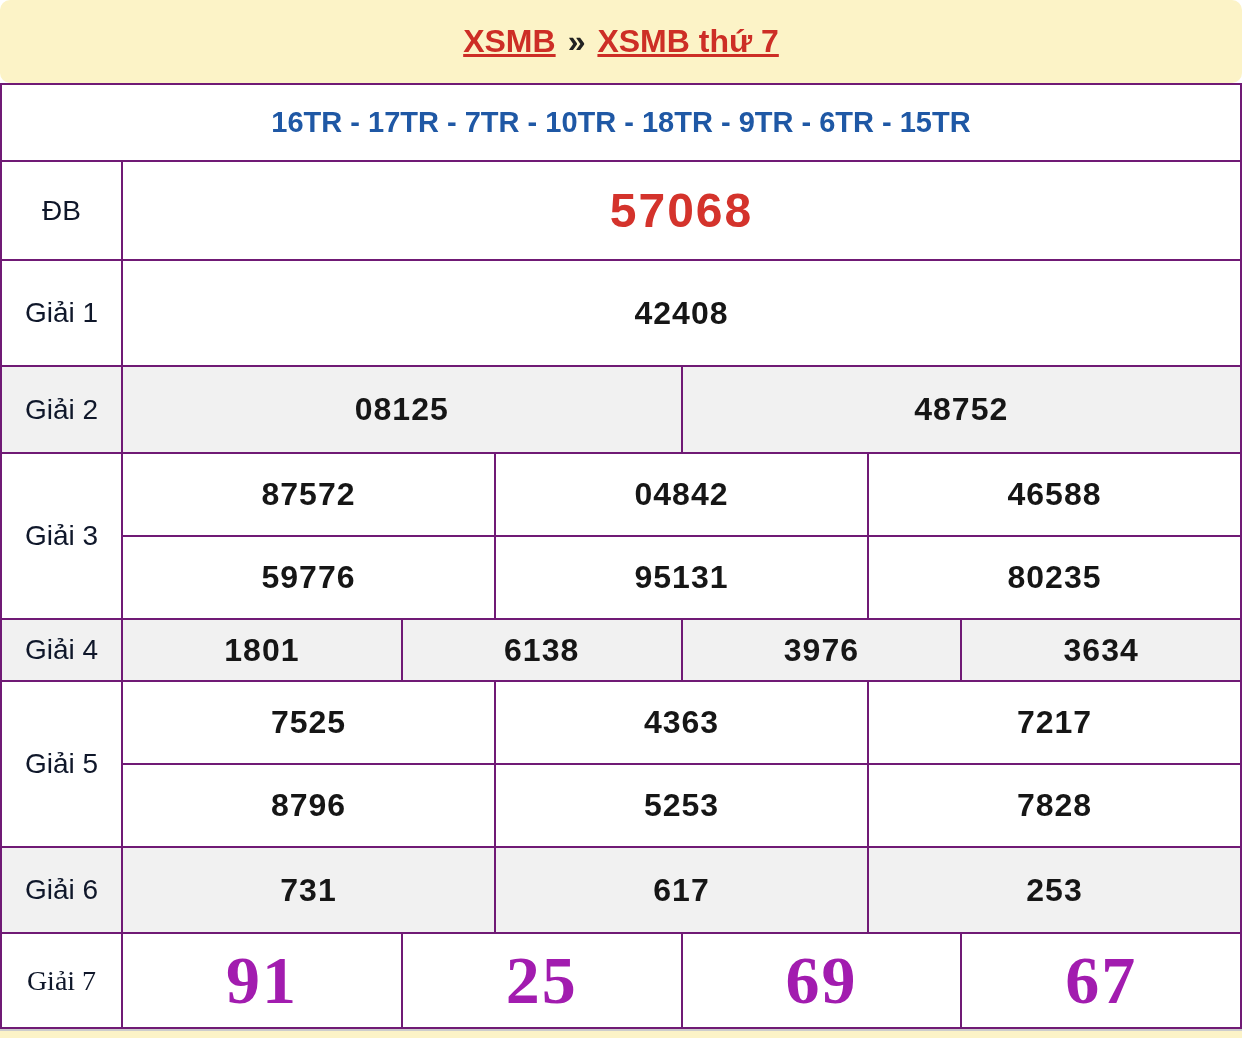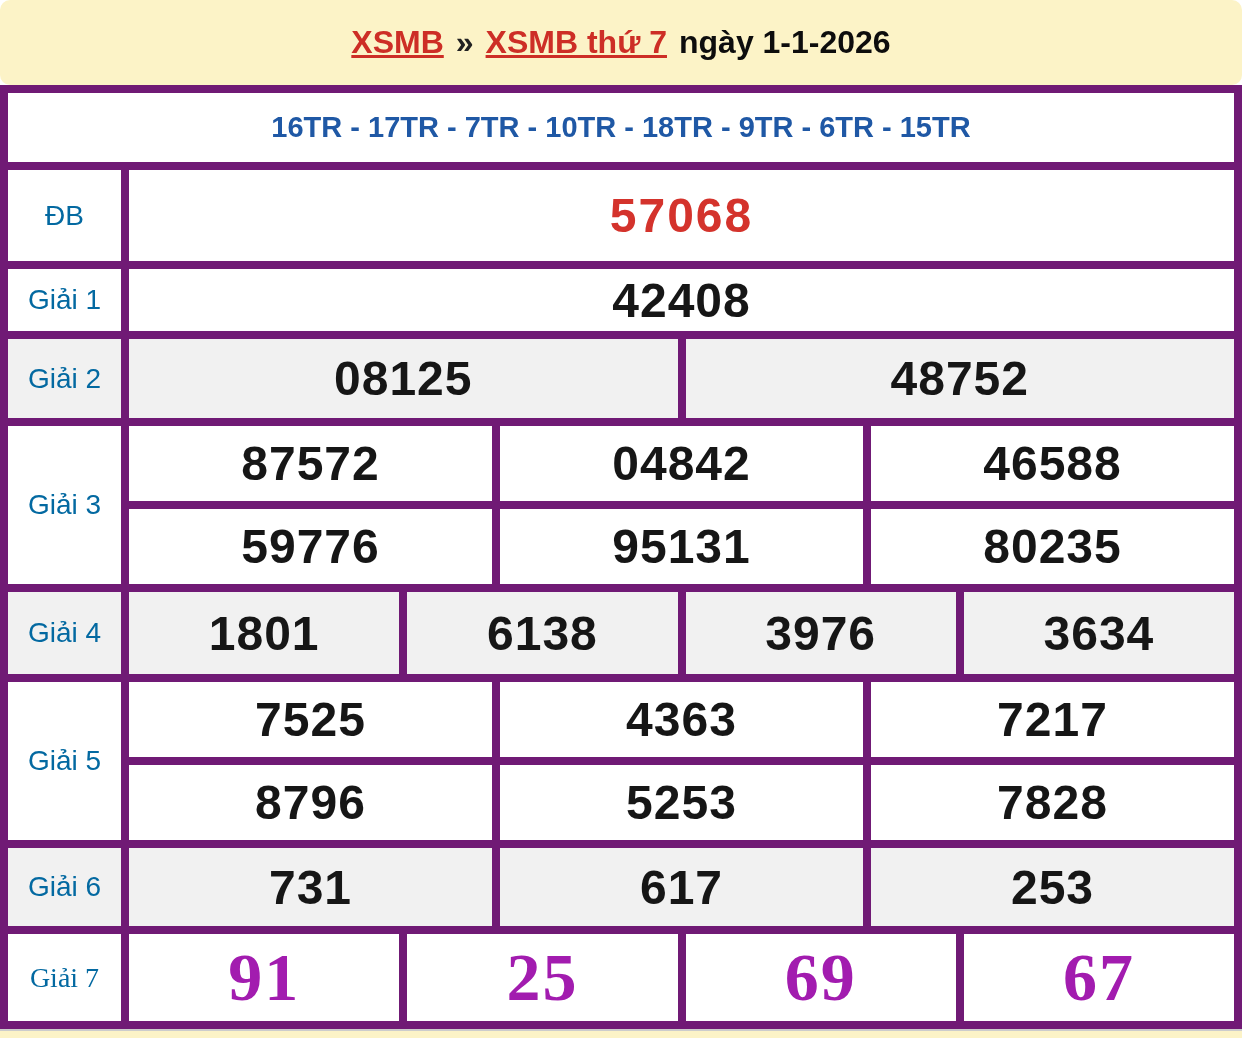--- a/index.html
+++ b/index.html
@@ -17,53 +17,53 @@
   .topbar a { color: #cd2e26; text-decoration: underline; cursor: pointer; }
   .topbar .sep { color: #222222; margin: 0 12px; font-weight: bold; }
   .topbar .date { margin-left: 12px; color: #0d0d0d; }
 
   
   table.results {
     width: 1242px; border-collapse: collapse; table-layout: fixed;
     background: #ffffff;
   }
   table.results td {
-    border: 8px solid #701a75;
+    border: 2px solid #701a75;
     text-align: center; vertical-align: middle;
     overflow: hidden;
   }
   col.c-label { width: 121px; }
 
   .r-summary td { height: 77px; font-size: 29px; font-weight: bold; color: #1f58a5; }
   .r-db td     { height: 99px; }
-  .r-g1 td     { height: 70px; }
+  .r-g1 td     { height: 106px; }
   .r-g2 td     { height: 87px; }
   .r-g3 td     { height: 83px; }
-  .r-g4 td     { height: 90px; margin-top: 19px; }
+  .r-g4 td     { height: 62px; margin-top: 19px; }
   .r-g5 td     { height: 83px; }
   .r-g6 td     { height: 86px; }
   .r-g7 td     { height: 95px; font-family: Liberation Serif, serif; }
 
-  td.lbl { font-size: 28px; font-weight: 400; color: #0369a1; }
-  td.num { font-size: 48px; font-weight: bold; color: #161616; letter-spacing: 1px; }
+  td.lbl { font-size: 28px; font-weight: 400; color: #0f172a; }
+  td.num { font-size: 32px; font-weight: bold; color: #161616; letter-spacing: 1px; }
   td.num-db { font-size: 48px; font-weight: bold; color: #d4332c; letter-spacing: 2px; }
   td.num-g7 { font-size: 68px; font-weight: bold; color: #a21caf; letter-spacing: 2px; }
 
   tr.shade td { background: #f1f1f1; }
 
   
   .bottom-strip { height: 9px; background: #fcf3c7; border-top: 2px solid #cccccc; flex: 1 0 auto; }
 </style>
 </head>
 <body>
 
 <div class="page">
 
   <header class="topbar">
-    <a>XSMB</a><span class="sep">»</span><a>XSMB thứ 7</a><span class="date">ngày 1-1-2026</span>
+    <a>XSMB</a><span class="sep">»</span><a>XSMB thứ 7</a>
   </header>
 
   <table class="results">
     <colgroup>
       <col class="c-label">
       <col>
         <col>
         <col>
         <col>
         <col>

